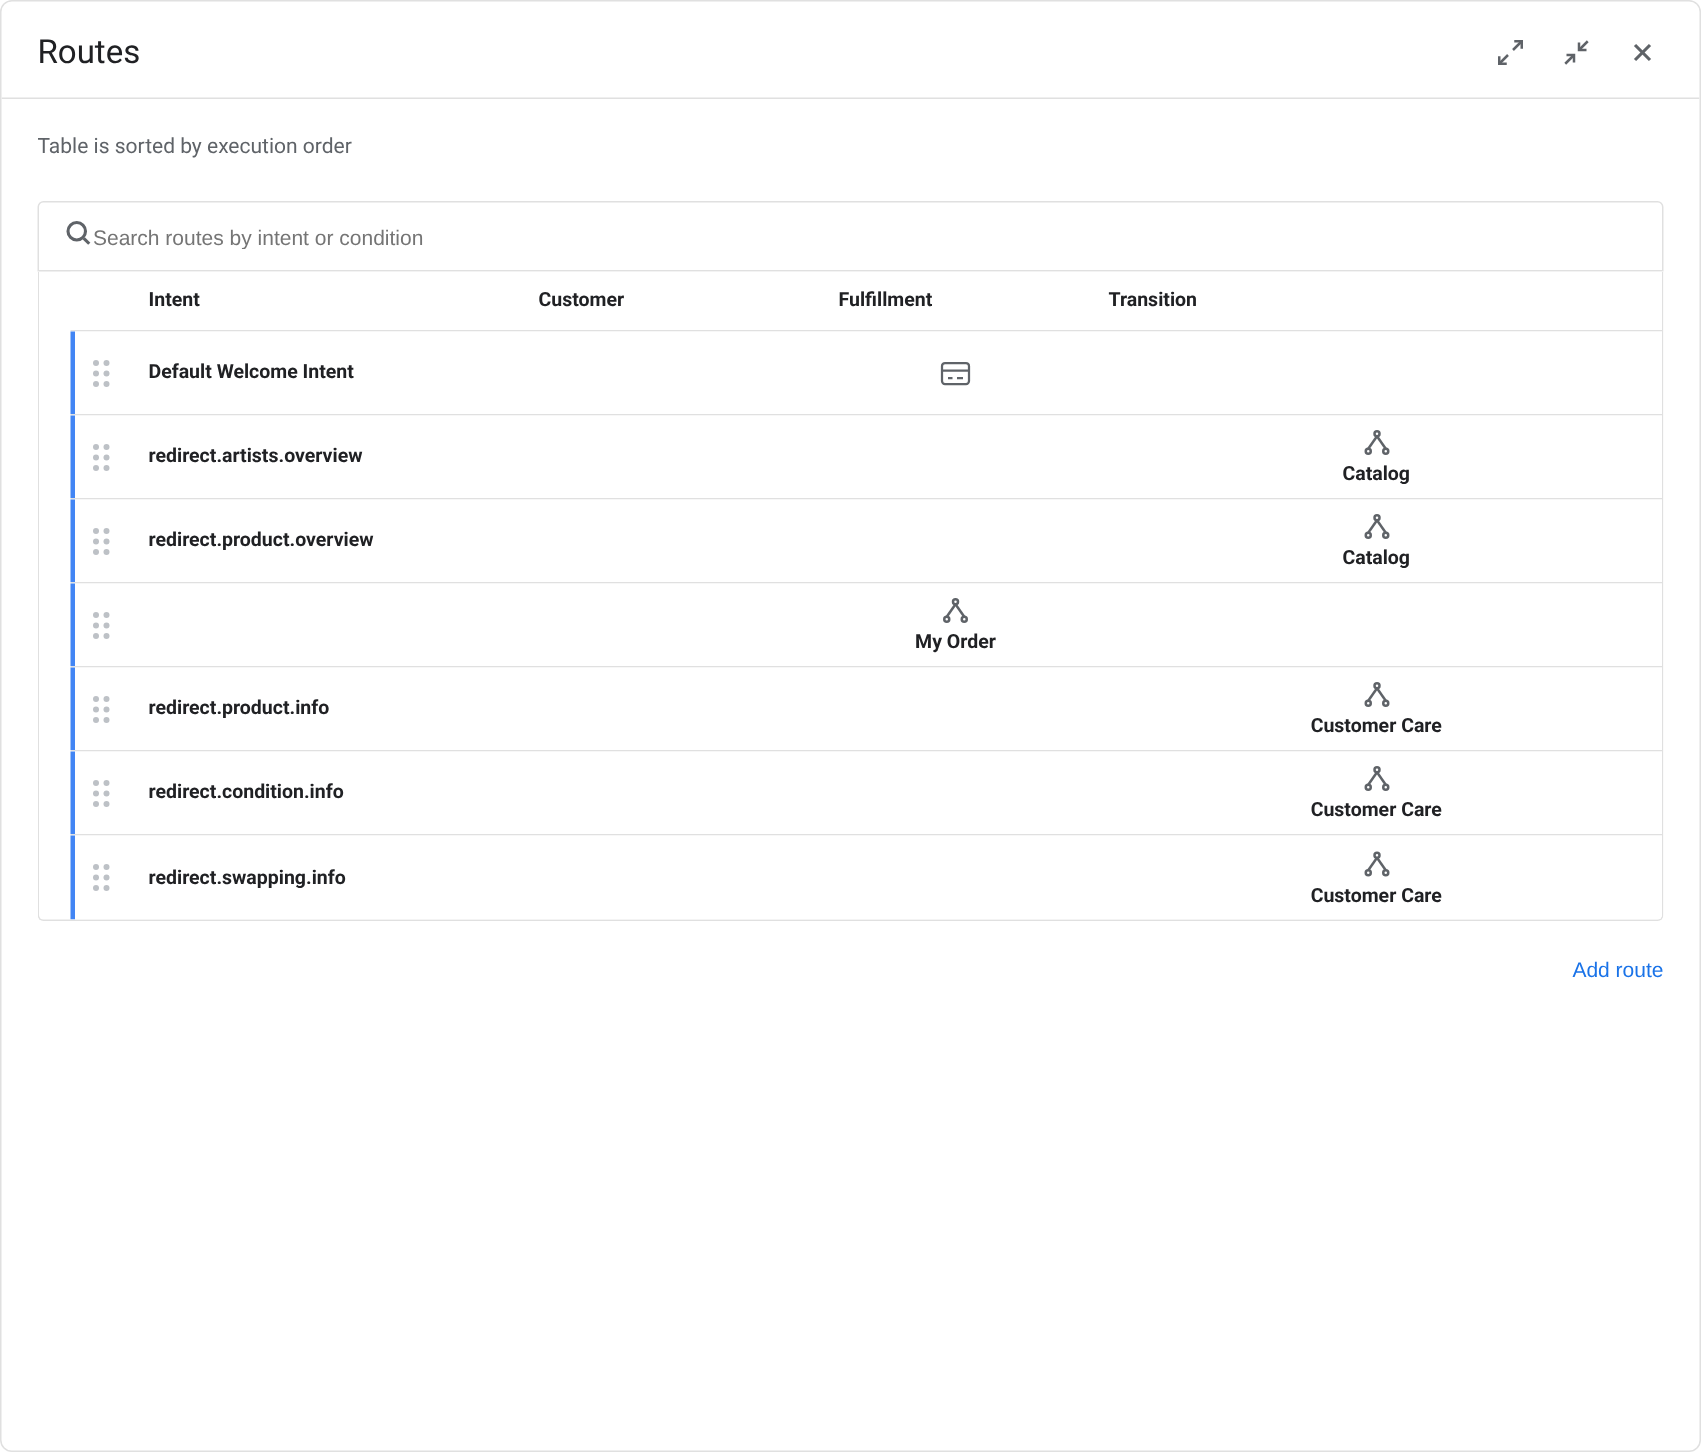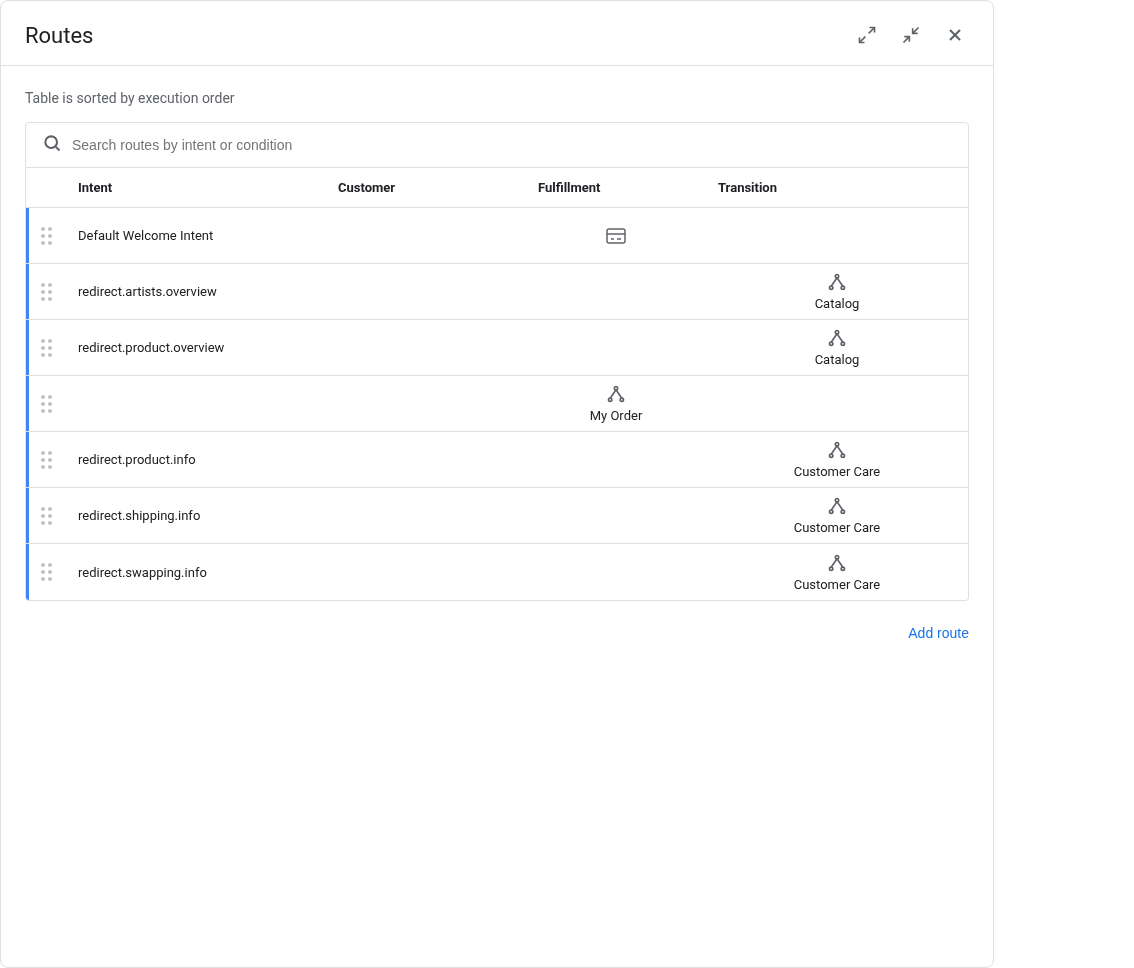--- a/index.html
+++ b/index.html
@@ -3,21 +3,21 @@
   <meta charset="utf-8">
   <style>
     * { box-sizing: border-box; margin: 0; padding: 0; }
     body {
       font-family: 'Google Sans', Roboto, Arial, sans-serif;
       background: #fff;
       color: #202124;
       font-size: 14px;
     }
     .dialog {
-      width: 994px;
+      width: 1134px;
       min-height: 968px;
       background: #fff;
       border: 1px solid #e0e0e0;
       border-radius: 8px;
       overflow: hidden;
       display: flex;
       flex-direction: column;
     }
     .header {
       display: flex;
@@ -49,48 +49,48 @@
     }
     .body {
       padding: 24px 24px 16px 24px;
       flex: 1;
       display: flex;
       flex-direction: column;
     }
     .subtitle {
       font-size: 14px;
       color: #5f6368;
-      margin-bottom: 16px;
+      margin-bottom: 28px;
     }
     .search-bar {
       display: flex;
       align-items: center;
       border: 1px solid #e0e0e0;
       border-radius: 4px 4px 0 0;
       padding: 10px 16px;
-      gap: 10px;
       background: #fff;
     }
     .search-icon {
       color: #5f6368;
       font-size: 18px;
     }
     .search-input {
       border: none;
       outline: none;
       font-size: 14px;
       color: #9aa0a6;
       flex: 1;
       background: transparent;
     }
     .table {
       border: 1px solid #e0e0e0;
       border-top: none;
       border-radius: 0 0 4px 4px;
       overflow: hidden;
+      padding-left: 21px;
     }
     .table-header {
       display: grid;
       grid-template-columns: 40px 260px 200px 180px 1fr;
       background: #fff;
       border-bottom: 1px solid #e0e0e0;
       padding: 12px 0;
     }
     .table-header-cell {
       font-weight: 700;
@@ -99,20 +99,21 @@
       padding: 0 12px;
     }
     .table-row {
       display: grid;
       grid-template-columns: 40px 260px 200px 180px 1fr;
       border-bottom: 1px solid #e0e0e0;
       align-items: center;
       min-height: 56px;
       background: #fff;
       position: relative;
+      font-weight: bold;
     }
     .table-row:last-child {
       border-bottom: none;
     }
     .table-row::before {
       content: '';
       position: absolute;
       left: 0;
       top: 0;
       bottom: 0;
@@ -374,21 +375,21 @@
         <div class="drag-handle">
           <div class="drag-dots">
             <div class="drag-dot"></div>
               <div class="drag-dot"></div>
             <div class="drag-dot"></div>
               <div class="drag-dot"></div>
             <div class="drag-dot"></div>
               <div class="drag-dot"></div>
           </div>
         </div>
-        <div class="cell">redirect.shipping.info</div>
+        <div class="cell">redirect.condition.info</div>
         <div class="cell"></div>
         <div class="cell"></div>
         <div class="transition-cell">
           <div class="node-icon">
             <svg width="20" height="20" viewBox="0 0 24 24" fill="none" stroke="#5f6368" stroke-width="2">
               <circle cx="12" cy="5" r="2"></circle>
               <circle cx="5" cy="19" r="2"></circle>
               <circle cx="19" cy="19" r="2"></circle>
               <line x1="12" y1="7" x2="5" y2="17"></line>
               <line x1="12" y1="7" x2="19" y2="17"></line>

